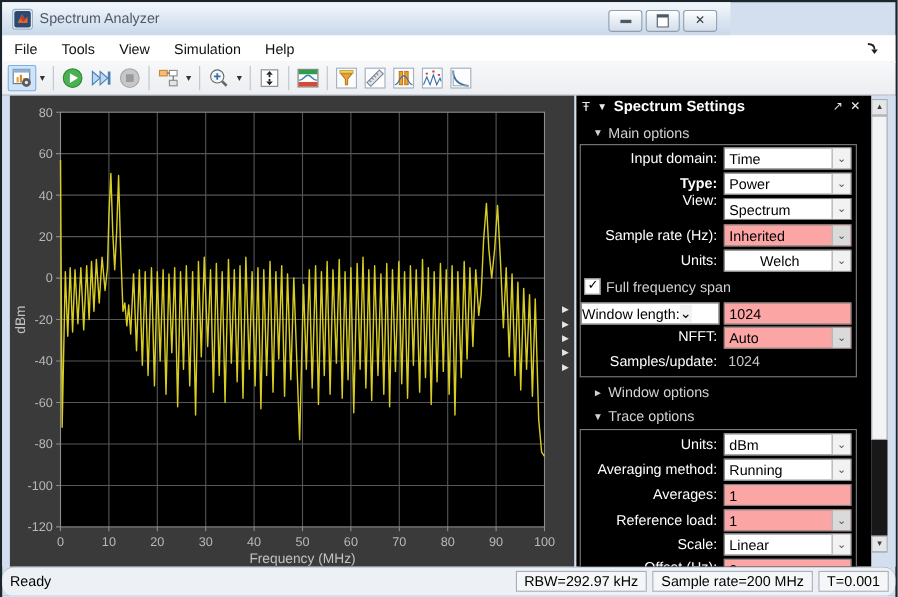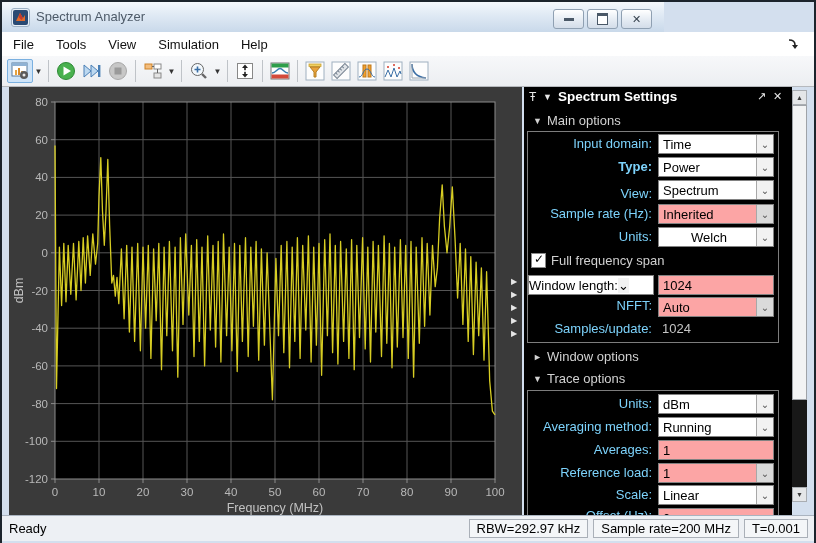--- a/index.html
+++ b/index.html
@@ -36,24 +36,24 @@
   #plot-widget{position:absolute;left:7px;top:0;width:513px;height:428px;background:#3a3a3a;}
   #panel-arrows{position:absolute;right:1px;top:190px;width:10px;display:flex;flex-direction:column;gap:4px;color:#e6e6e6;font-size:8px;line-height:9px;}
   
   #settings{position:absolute;left:522px;top:0;width:268px;height:428px;background:#000;overflow:hidden;color:#c8c8c8;}
   #sp-header{position:absolute;left:0;top:2px;width:100%;height:20px;color:#fff;}
   #sp-pin{position:absolute;left:5px;top:1px;font-size:12px;color:#e8e8e8;}
   #sp-collapse{position:absolute;left:19px;top:3px;font-size:9px;color:#e8e8e8;}
   #sp-title{position:absolute;left:34px;top:0;font-size:13.5px;font-weight:bold;color:#ffffff;}
   #sp-undock{position:absolute;left:233px;top:1px;font-size:11px;color:#e8e8e8;}
   #sp-close{position:absolute;left:249px;top:1px;font-size:11px;color:#e8e8e8;font-weight:bold;}
-  .sec-head{position:absolute;left:9px;font-size:13px;color:#d2d2d2;}
+  .sec-head{position:absolute;left:15px;font-size:13px;color:#d2d2d2;}
   .sec-head .tri{display:inline-block;width:14px;font-size:9px;vertical-align:1px;color:#d2d2d2;}
   .groupbox{position:absolute;left:3px;width:252px;border:1px solid #7d7d7d;box-sizing:border-box;background:#000;}
-  .row-label{position:absolute;left:0;width:128px;text-align:right;font-size:13px;color:#7dd3fc;padding-top:3px;box-sizing:border-box;}
+  .row-label{position:absolute;left:0;width:128px;text-align:right;font-size:13px;color:#ffffff;padding-top:3px;box-sizing:border-box;}
   .field{position:absolute;left:134px;width:116px;height:20px;box-sizing:border-box;border:1px solid #828282;
     font-size:13px;color:#000;display:flex;align-items:center;}
   .field .txt{flex:1;padding-left:4px;white-space:nowrap;overflow:hidden;}
   .field .caret{width:16px;height:100%;display:flex;align-items:center;justify-content:center;color:#555;font-size:10px;border-left:1px solid #a8a8a8;}
   .f-white{background:#ffffff;}
   .f-white .caret{background:#f2f2f2;}
   .f-gray{background:#fca5a5;}
   .f-gray .caret{background:#dadada;}
   .static-val{position:absolute;left:138px;font-size:13px;color:#c4c4c4;}
   #fullspan-box{position:absolute;left:7px;width:13px;height:13px;background:#fff;border:1px solid #888;}
@@ -61,21 +61,21 @@
   #fullspan-label{position:absolute;left:27px;font-size:13px;color:#d0d0d0;padding-top:1px;}
   #wl-combo{position:absolute;left:4px;width:126px;height:20px;box-sizing:border-box;border:1px solid #828282;background:#fff;
     font-size:13px;color:#000;display:flex;align-items:center;}
   
   #sp-scroll{position:absolute;left:790px;top:3px;width:15px;height:412px;background:#181818;}
   .sb-btn{position:absolute;left:0;width:15px;height:15px;background:#e4e6e8;border:1px solid #a9adb2;box-sizing:border-box;
     display:flex;align-items:center;justify-content:center;font-size:7px;color:#3c3c3c;}
   #sb-thumb{position:absolute;left:0;top:15px;width:15px;height:295px;background:#f2f3f4;border:1px solid #9fa3a8;box-sizing:border-box;}
   #right-strip{position:absolute;left:805px;top:0;width:7px;height:428px;background:#d3dfee;}
   
-  #statusbar{position:absolute;left:0;top:513px;width:812px;height:26px;background:#edf0f4;border-top:1px solid #aab4c0;}
+  #statusbar{position:absolute;left:0;top:513px;width:812px;height:26px;background:#edf0f4;border-top:1px solid #aab4c0;border-radius:11px;}
   #status-msg{position:absolute;left:7px;top:5px;font-size:13px;color:#000;}
   #status-cells{position:absolute;right:6px;top:3px;display:flex;gap:5px;}
   .status-cell{border:1px solid #aab0b8;background:#f4f6f8;font-size:13px;color:#000;padding:1px 7px;white-space:nowrap;}
   #bottom-strip{position:absolute;left:0;top:539px;width:812px;height:2px;background:#d3dfee;}
 </style>
 </head>
 <body>
 
 <div id="win">
 
@@ -324,21 +324,21 @@
       <div class="row-label" style="top:46px;">Input domain:</div>
       <div class="field f-white" style="top:47px;">
         <span class="txt">Time</span>
           <span class="caret">⌄</span>
       </div>
       <div class="row-label" style="top:69px;font-weight:bold;">Type:</div>
       <div class="field f-white" style="top:70px;">
         <span class="txt">Power</span>
           <span class="caret">⌄</span>
       </div>
-      <div class="row-label" style="top:96px;">View:</div>
+      <div class="row-label" style="top:84px;">View:</div>
       <div class="field f-white" style="top:93px;">
         <span class="txt">Spectrum</span>
           <span class="caret">⌄</span>
       </div>
       <div class="row-label" style="top:116px;">Sample rate (Hz):</div>
       <div class="field f-gray" style="top:117px;">
         <span class="txt">Inherited</span>
           <span class="caret">⌄</span>
       </div>
       <div class="row-label" style="top:139px;">Units:</div>

